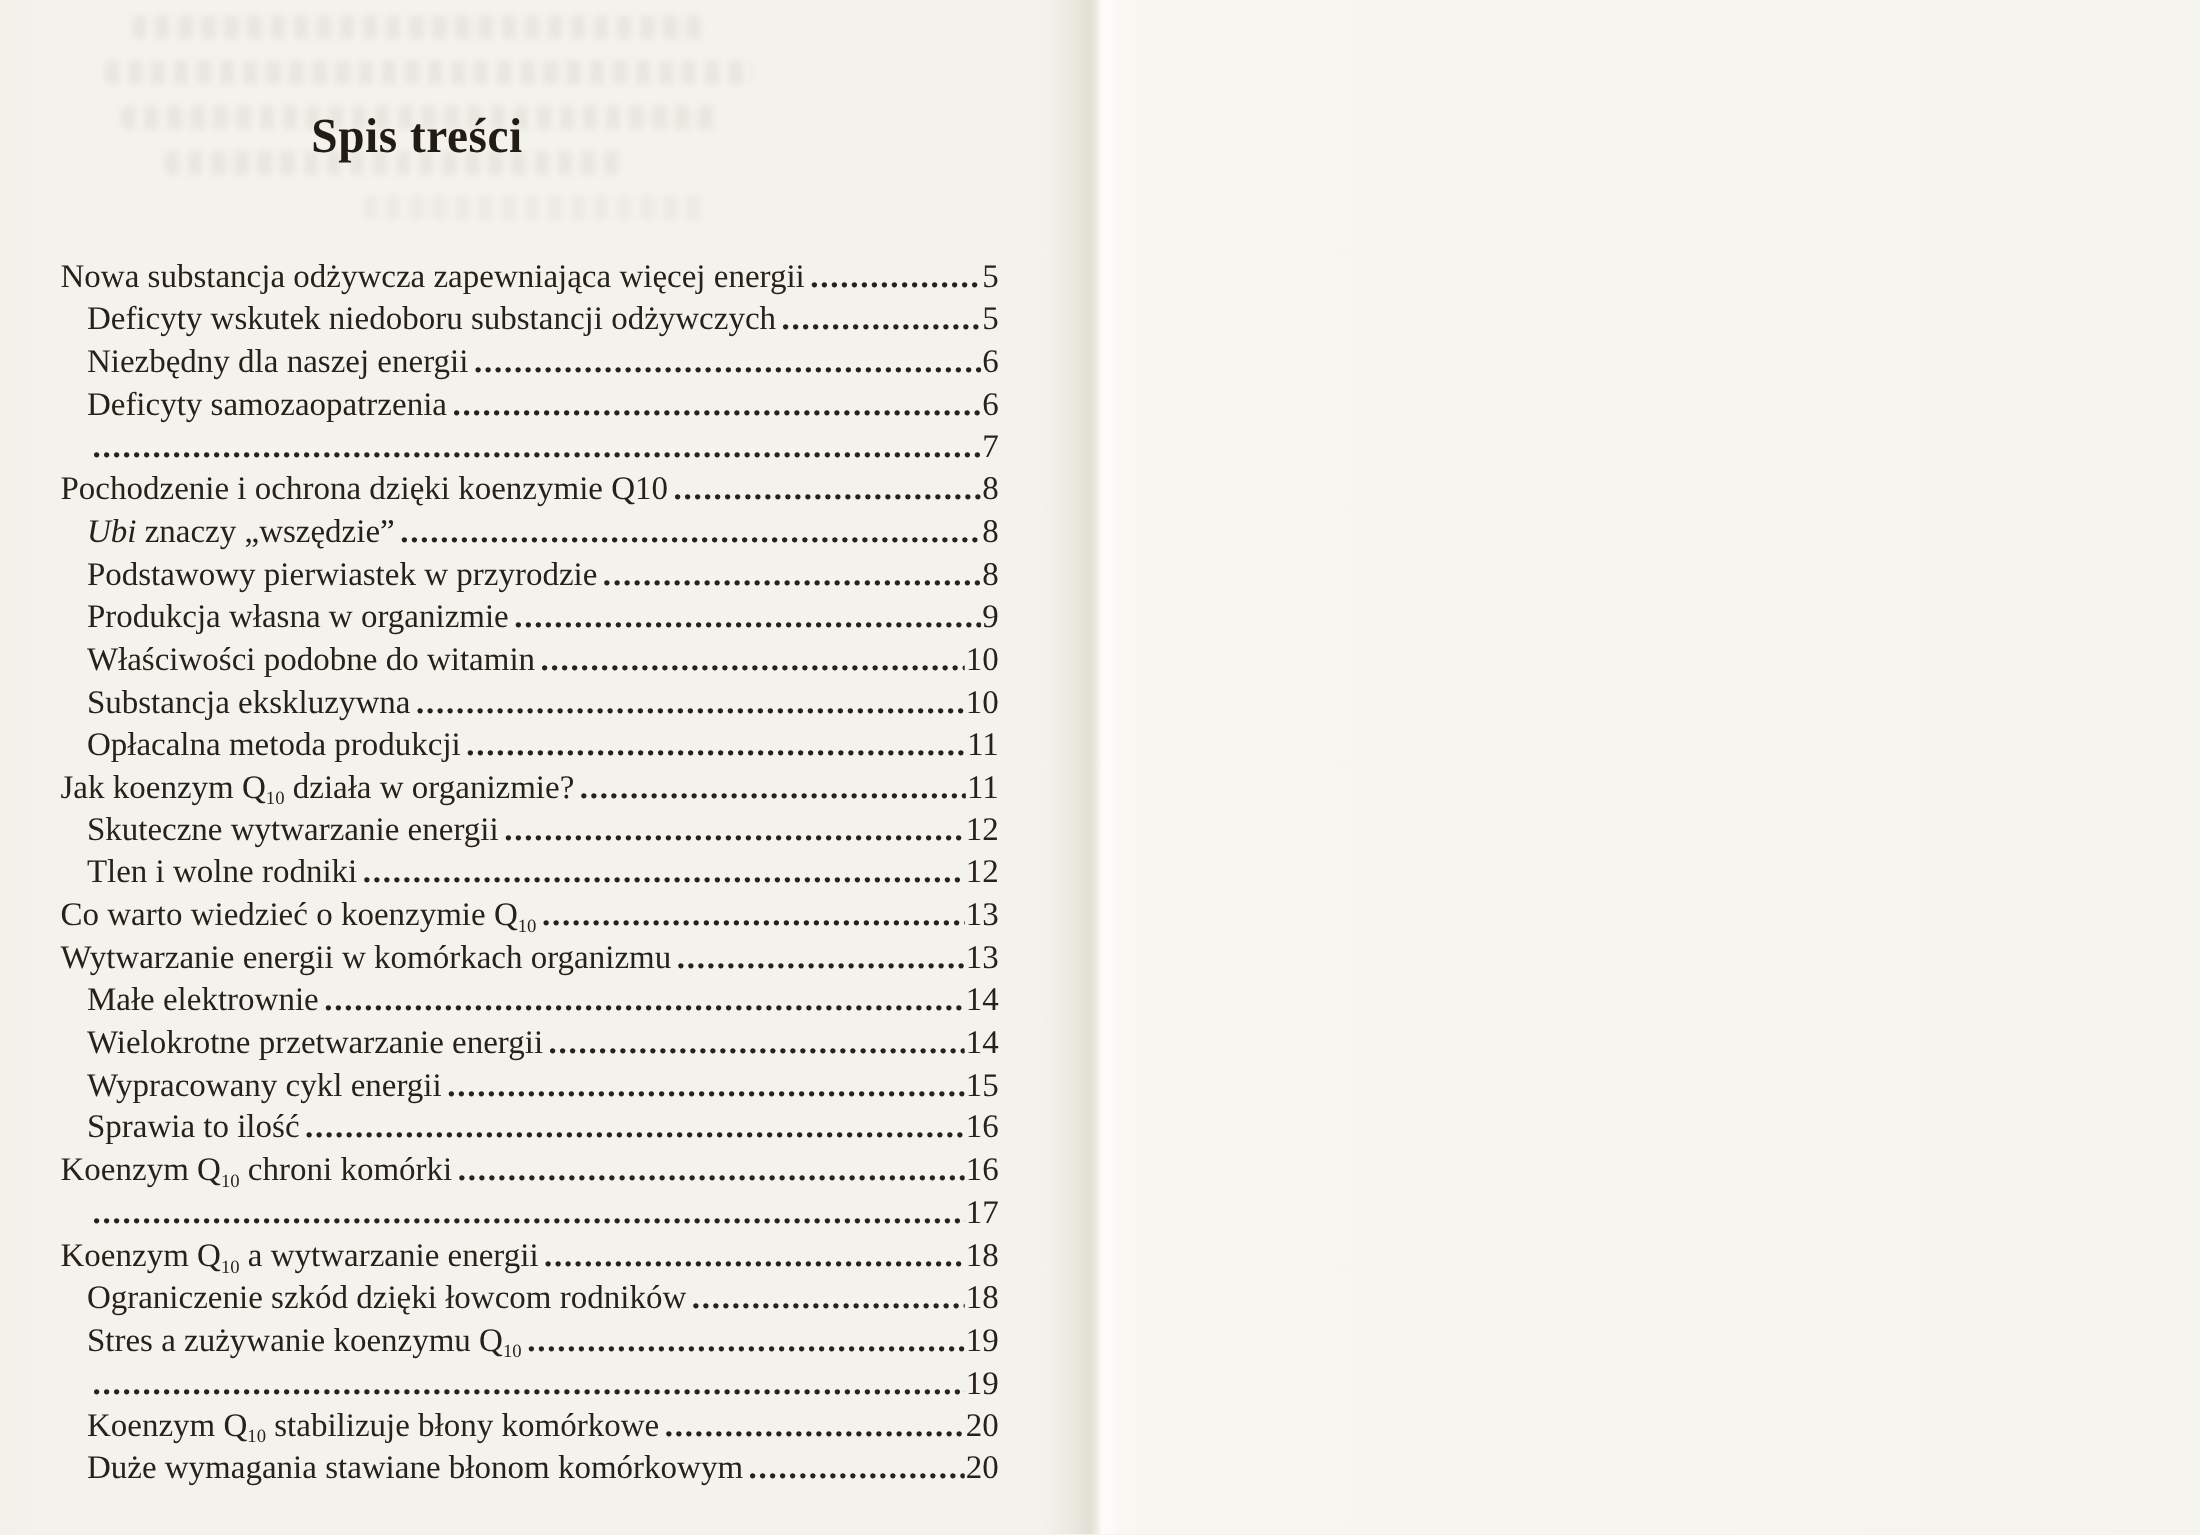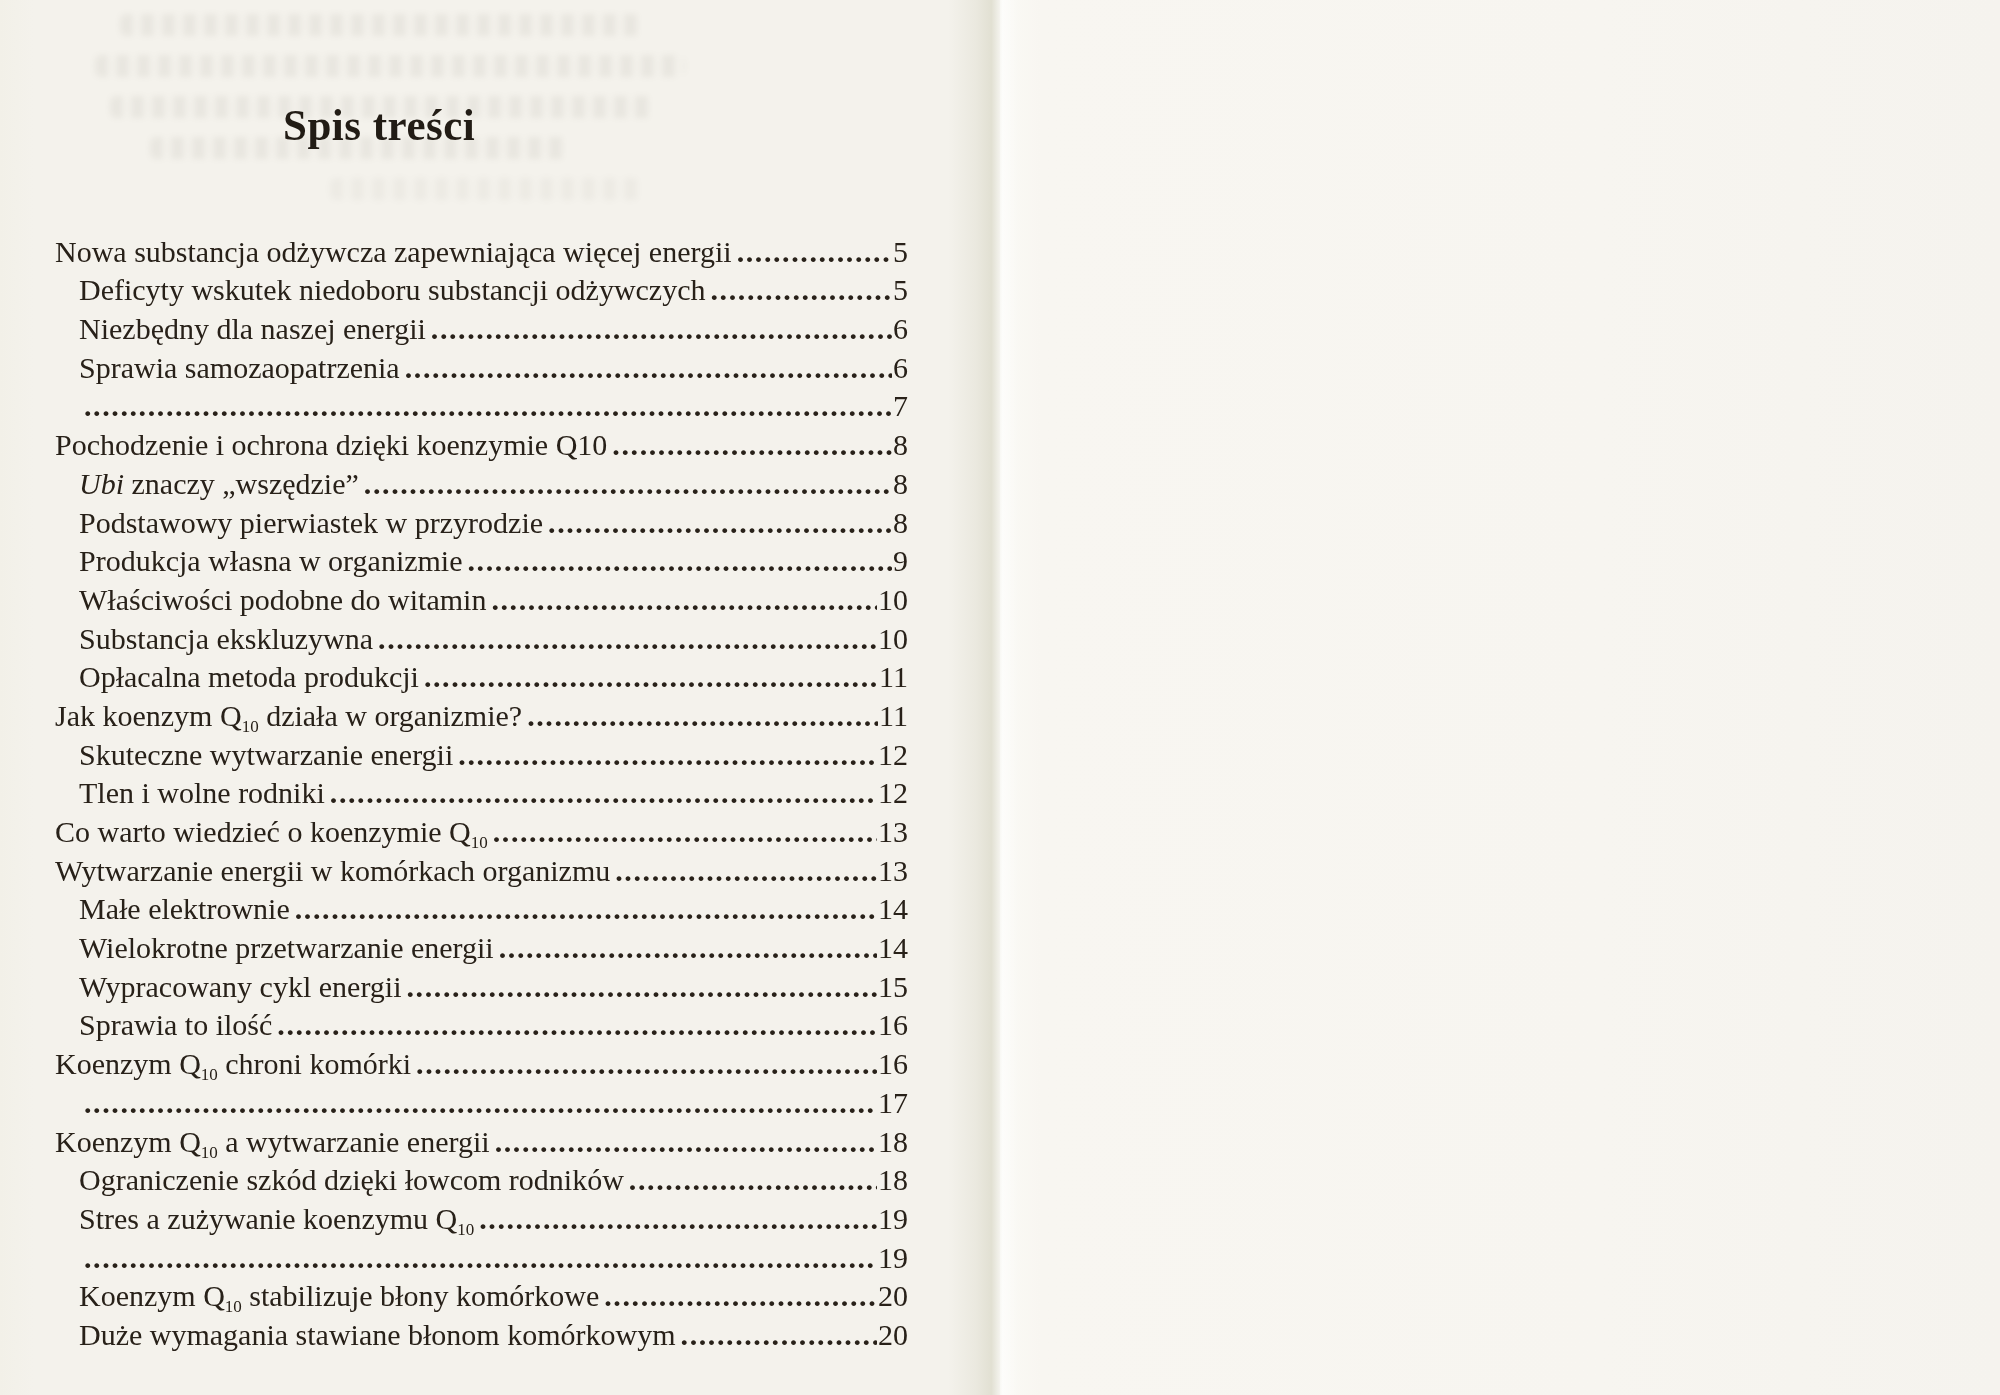--- a/index.html
+++ b/index.html
@@ -86,21 +86,21 @@
         <span class="label"><span>Deficyty wskutek niedoboru substancji odżywczych</span></span>
         <span class="dots"></span>
         <span class="pg">5</span>
       </div>
       <div class="toc-entry lvl1">
         <span class="label"><span>Niezbędny dla naszej energii</span></span>
         <span class="dots"></span>
         <span class="pg">6</span>
       </div>
       <div class="toc-entry lvl1">
-        <span class="label"><span>Sprawia samozaopatrzenia</span></span>
+        <span class="label"><span>Deficyty samozaopatrzenia</span></span>
         <span class="dots"></span>
         <span class="pg">6</span>
       </div>
       <div class="toc-entry lvl1">
         <span class="dots"></span>
         <span class="pg">7</span>
       </div>
       <div class="toc-entry lvl0">
         <span class="label"><span>Pochodzenie i ochrona dzięki koenzymie Q10</span></span>
         <span class="dots"></span>

